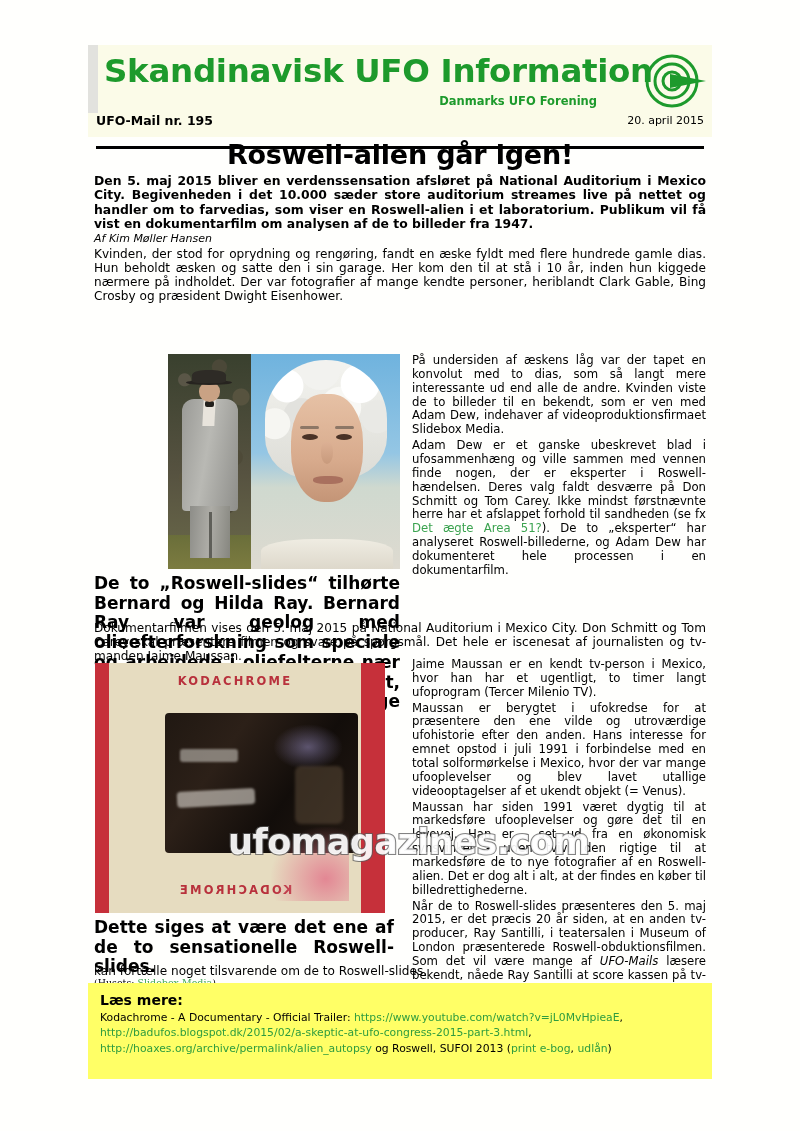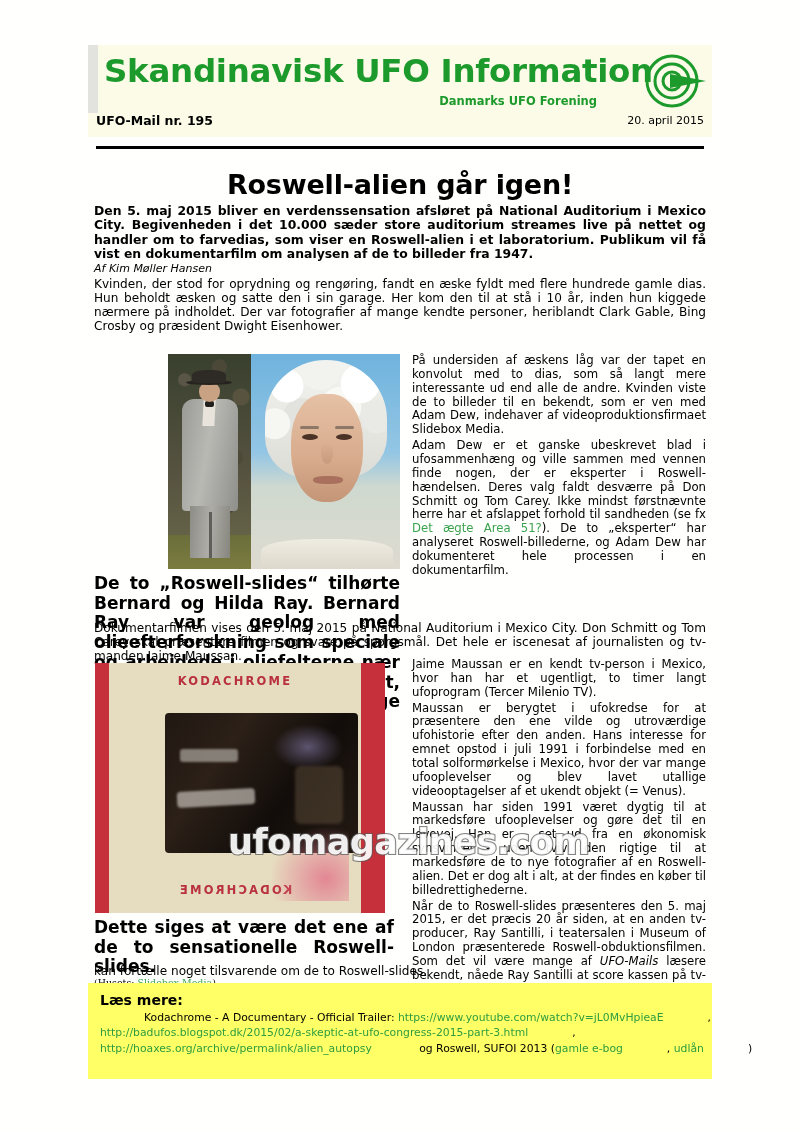--- a/index.html
+++ b/index.html
@@ -82,21 +82,21 @@
   }
   .rule {
     position: absolute;
     left: 96px; top: 146px;
     width: 608px; height: 3px;
     background: #000;
   }
   
   .article {
     position: absolute;
-    left: 94px; top: 170px;
+    left: 94px; top: 140px;
     width: 612px;
   }
   h1.headline {
     margin: 0;
     font-size: 27px;
     font-weight: bold;
     text-align: center;
     letter-spacing: -0.2px;
     line-height: 1.1;
   }
@@ -393,21 +393,21 @@
     font-size: 14px;
     font-weight: bold;
   }
   .readmore p {
     margin: 0;
     font-size: 10.8px;
     line-height: 1.42;
     white-space: nowrap;
   }
   .readmore a { color: #2e9c3f; text-decoration: none; }
-  .lbl { color: #000; margin-left: 44px; }
+  .lbl { color: #000; }
 </style>
 </head>
 <body>
 
 <div class="page">
 
   <div class="masthead">
     <div class="masthead-grey-tab"></div>
     <div class="mast-title">Skandinavisk UFO Information</div>
     <div class="mast-sub">Danmarks UFO Forening</div>
@@ -506,16 +506,16 @@
   <div style="position:absolute; left:94px; top:962px; width:612px;">
     <p class="body">kan fortælle noget tilsvarende om de to Roswell-slides.</p>
   </div>
 
   <div class="watermark">ufomagazines.com</div>
 
   <div class="readmore">
     <h2>Læs mere:</h2>
     <p><span class="lbl">Kodachrome - A Documentary - Official Trailer: </span><a href="#">https://www.youtube.com/watch?v=jL0MvHpieaE</a><span class="lbl">,</span></p>
     <p><a href="#">http://badufos.blogspot.dk/2015/02/a-skeptic-at-ufo-congress-2015-part-3.html</a><span class="lbl">,</span></p>
-    <p><a href="#">http://hoaxes.org/archive/permalink/alien_autopsy</a><span class="lbl"> og Roswell, SUFOI 2013 (</span><a href="#">gamle e-bog</a><span class="lbl">, </span><a href="#">udlån</a><span class="lbl">)</span></p>
+    <p><a href="#">http://hoaxes.org/archive/permalink/alien_autopsy</a><span class="lbl"> og Roswell, SUFOI 2013 (</span><a href="#">print e-bog</a><span class="lbl">, </span><a href="#">udlån</a><span class="lbl">)</span></p>
   </div>
 
 </div>
 
 </body></html>

